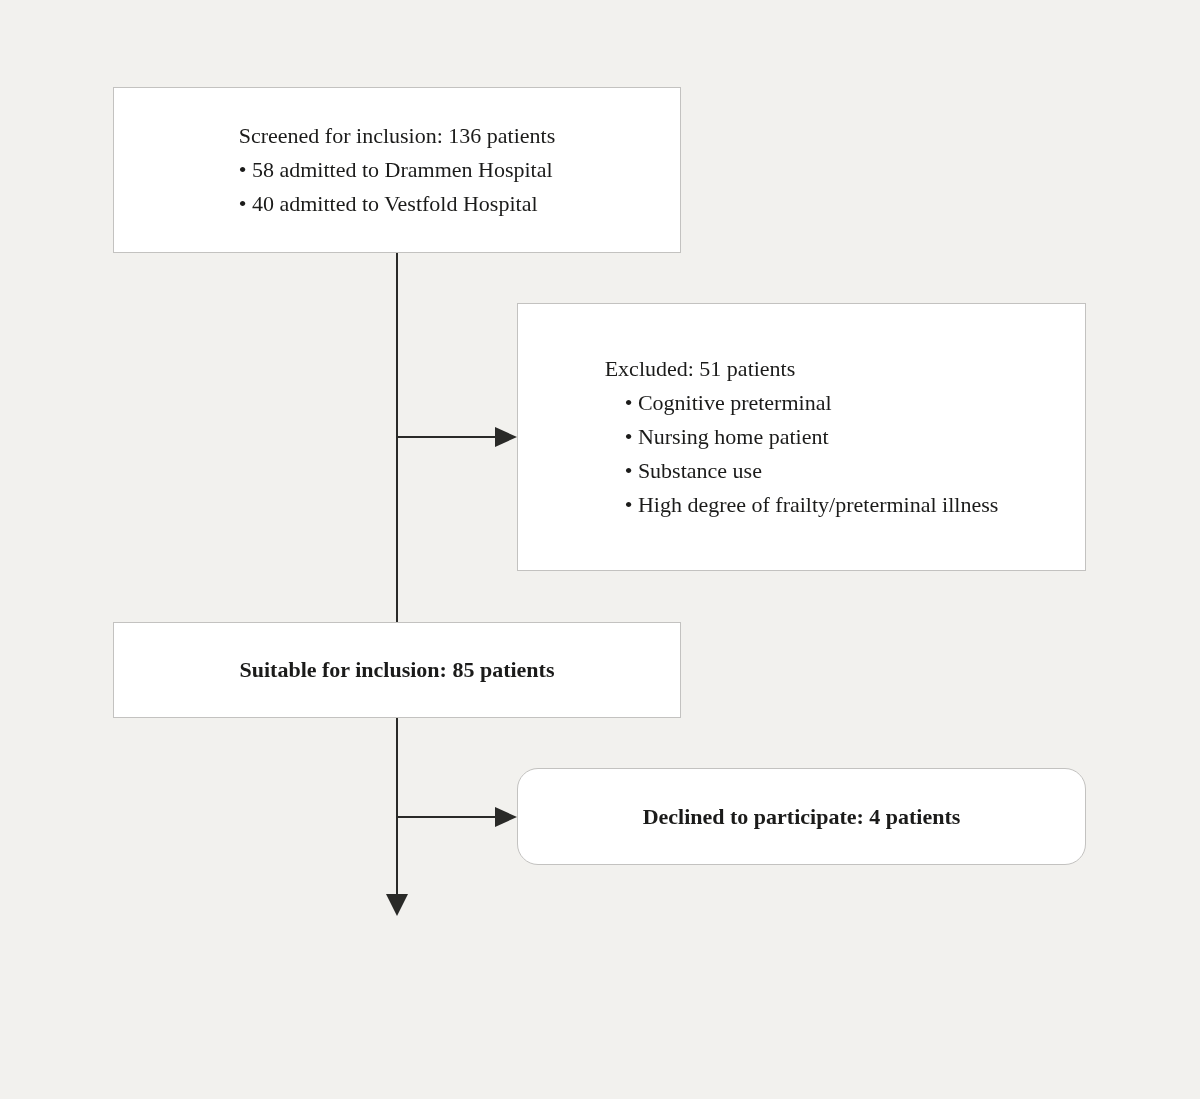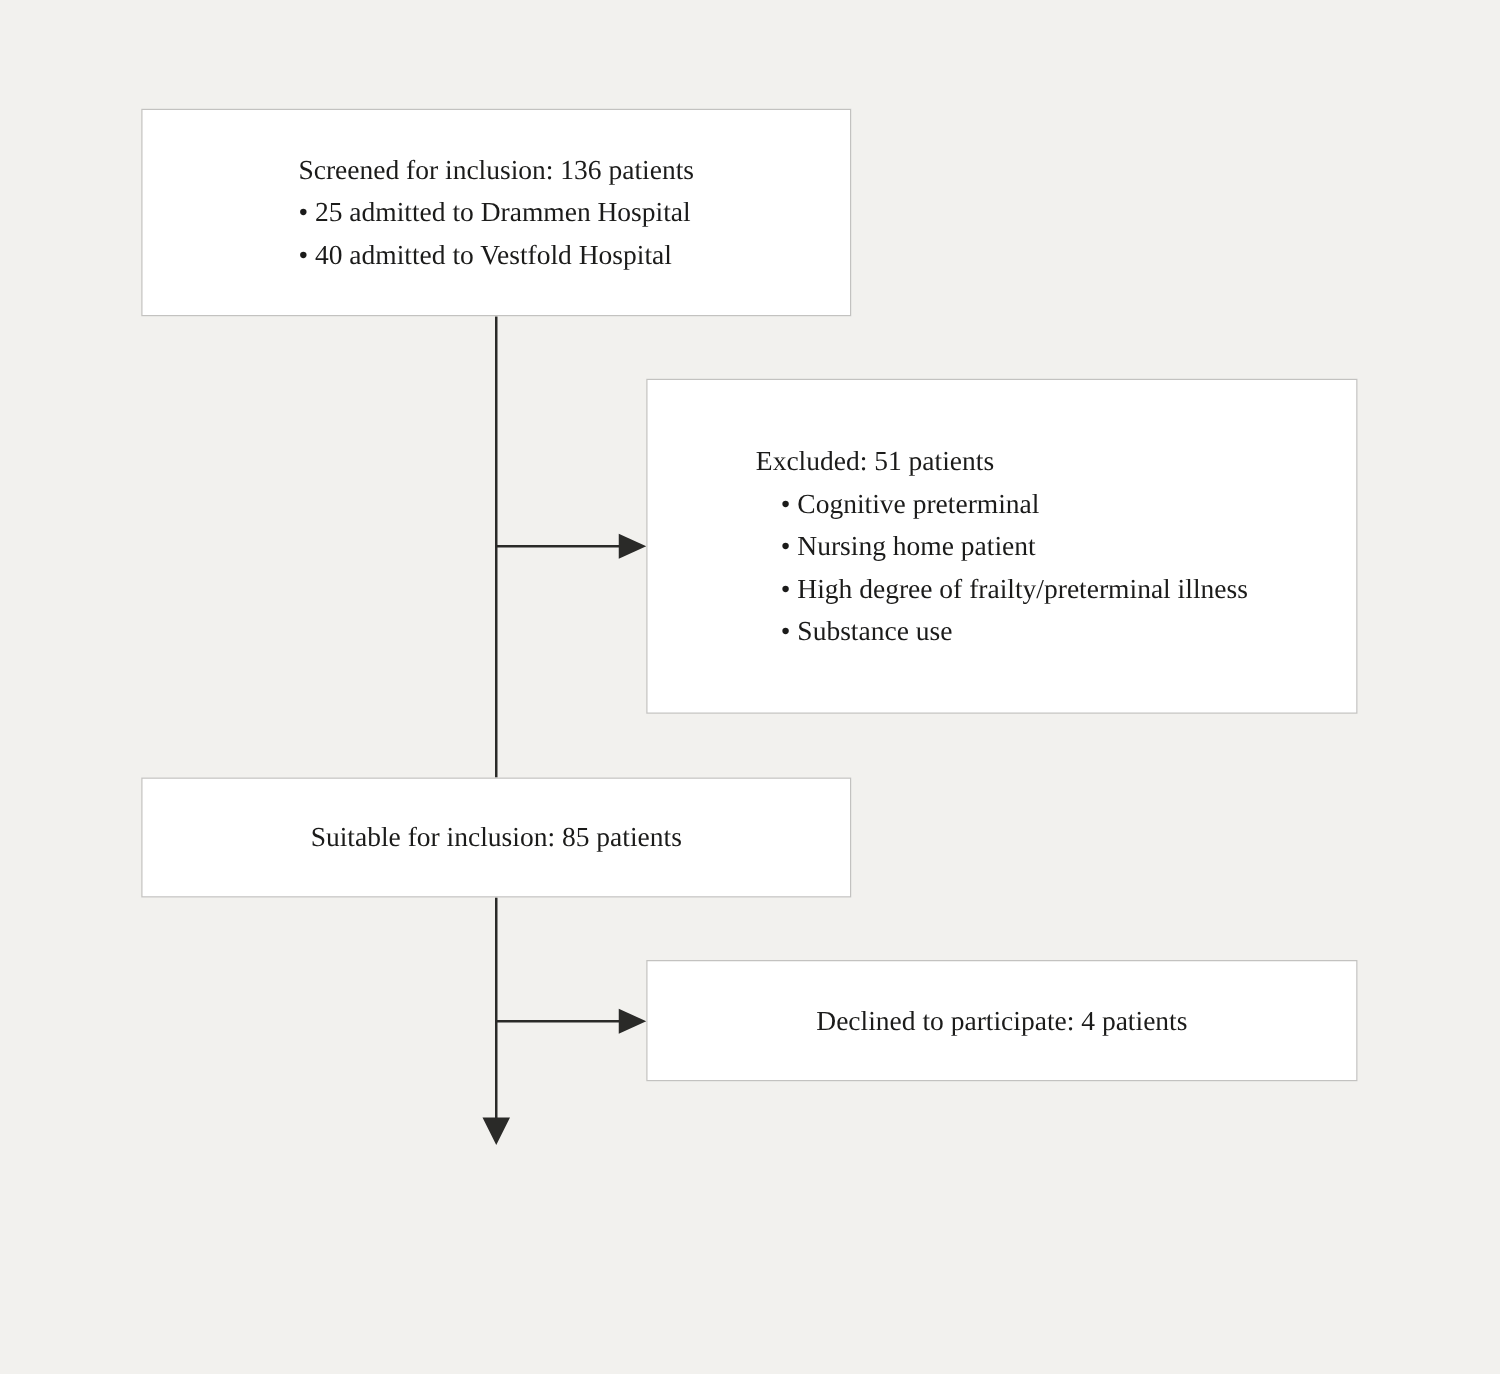--- a/index.html
+++ b/index.html
@@ -27,24 +27,24 @@
     background: var(--box-bg);
     border: 1px solid var(--box-border);
     display: flex;
     align-items: center;
     justify-content: center;
     z-index: 2;
   }
   .box-screened { left: 113px; top: 87px;  width: 568px; height: 166px; }
   .box-excluded { left: 517px; top: 303px; width: 569px; height: 268px; }
   .box-suitable { left: 113px; top: 622px; width: 568px; height: 96px; }
-  .box-declined { left: 517px; top: 768px; width: 569px; height: 97px; }
+  .box-declined { left: 517px; top: 768px; width: 569px; height: 97px; border-radius: 21px; }
   .box-included { left: 113px; top: 917px; width: 568px; height: 96px; }
   .box-inner { text-align: left; }
-  .center-text { text-align: center; }
+  .center-text { text-align: center; font-weight: bold; }
   ul.bullets { list-style: none; }
   ul.bullets li::before { content: "\2022\00a0"; }
   .bullets-indented { padding-left: 20px; }
   .connector {
     position: absolute;
     background: var(--line);
     z-index: 1;
   }
   .v-line  { left: 396px; top: 253px; width: 2px; height: 642px; }
   .h-line-excluded { left: 397px; top: 436px; width: 100px; height: 2px; }
@@ -73,34 +73,34 @@
   <div class="connector h-line-excluded"></div>
   <div class="connector h-line-declined"></div>
   <div class="arrowhead arrow-down"></div>
   <div class="arrowhead arrow-right arrow-right-excluded"></div>
   <div class="arrowhead arrow-right arrow-right-declined"></div>
 
   <div class="box box-screened">
     <div class="box-inner">
       <div>Screened for inclusion: 136 patients</div>
       <ul class="bullets">
-        <li>25 admitted to Drammen Hospital</li>
+        <li>58 admitted to Drammen Hospital</li>
         <li>40 admitted to Vestfold Hospital</li>
       </ul>
     </div>
   </div>
 
   <div class="box box-excluded">
     <div class="box-inner">
       <div>Excluded: 51 patients</div>
       <ul class="bullets bullets-indented">
         <li>Cognitive preterminal</li>
         <li>Nursing home patient</li>
+        <li>Substance use</li>
         <li>High degree of frailty/preterminal illness</li>
-        <li>Substance use</li>
       </ul>
     </div>
   </div>
 
   <div class="box box-suitable">
     <div class="center-text">Suitable for inclusion: 85 patients</div>
   </div>
 
   <div class="box box-declined">
     <div class="center-text">Declined to participate: 4 patients</div>

